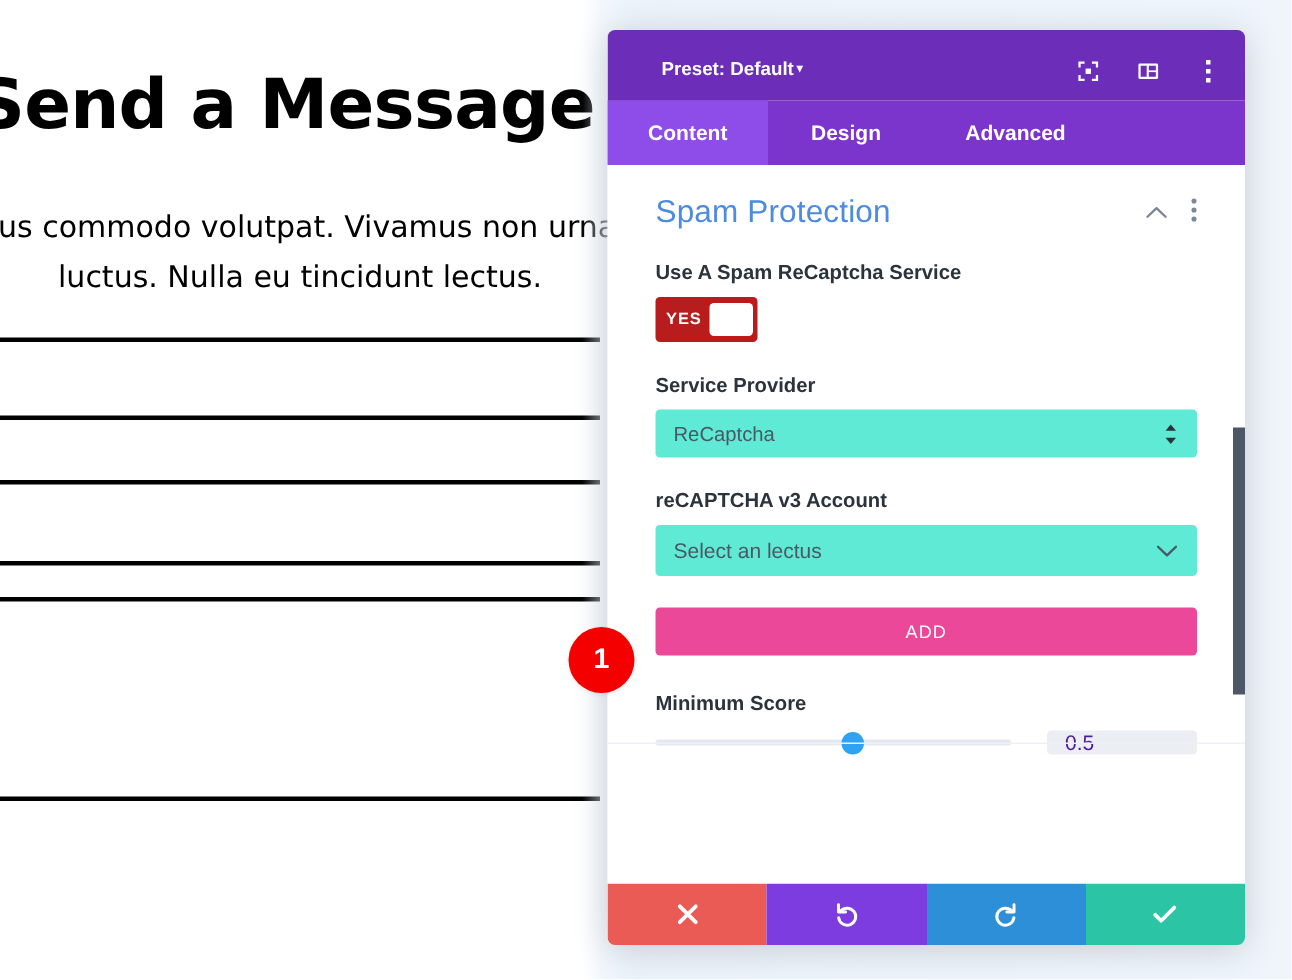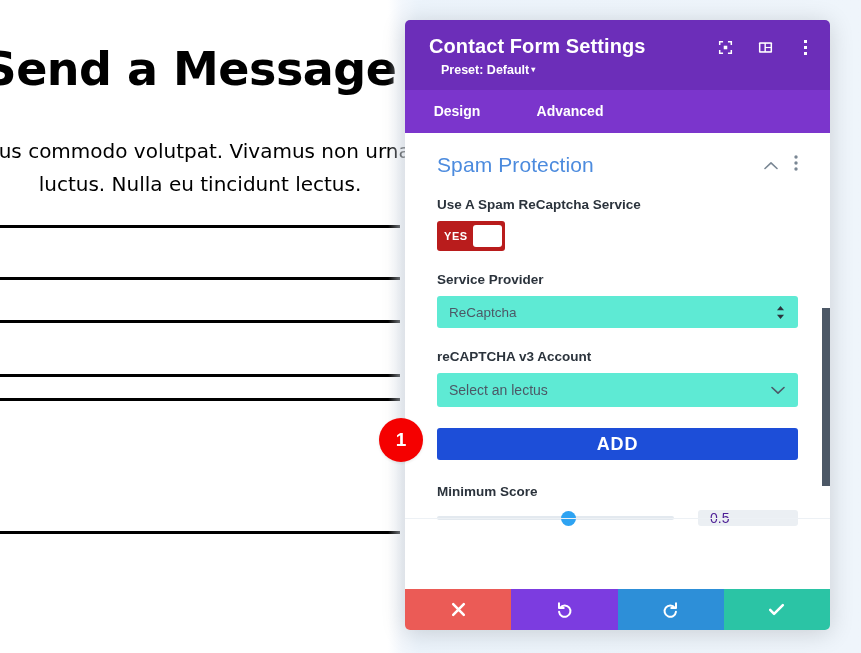--- a/index.html
+++ b/index.html
@@ -231,25 +231,25 @@
   }
   .chev-down {
     font-size: 13px;
     color: #4C5866;
     line-height: 1;
   }
 
   
   #add-button {
     height: 32px;
-    background: #1d4ed8;
+    background: #ec4899;
     border-radius: 3px;
     color: #ffffff;
-    font-size: 18px;
-    font-weight: bold;
+    font-size: 12px;
+    font-weight: normal;
     letter-spacing: 0.8px;
     display: flex;
     align-items: center;
     justify-content: center;
     cursor: pointer;
     margin-bottom: 24px;
   }
 
   
   #slider-row {
@@ -375,21 +375,20 @@
   <div class="page-rule" style="top:374px;width:400px;"></div>
   <div class="page-rule" style="top:398px;width:400px;"></div>
   <div class="page-rule" style="top:531px;width:400px;"></div>
 </div>
 
 <div id="panel-backdrop"></div>
 
 <div id="settings-panel">
 
   <div id="panel-header">
-    <div id="panel-title">Contact Form Settings</div>
     <div id="panel-preset">
       <span>Preset: Default</span><span class="caret">▾</span>
     </div>
 
     <div id="header-icons">
       <div class="hicon">
         <svg width="15" height="15" viewBox="0 0 16 16" aria-hidden="true">
           <path d="M1 1h4.4v1.6H2.6V5.4H1V1zM10.6 1H15v4.4h-1.6V2.6h-2.8V1zM1 10.6h1.6v2.8h2.8V15H1v-4.4zM13.4 10.6H15V15h-4.4v-1.6h2.8v-2.8z" fill="#ffffff"></path>
           <rect x="6.1" y="6.1" width="3.8" height="3.8" fill="#ffffff"></rect>
         </svg>
@@ -406,20 +405,21 @@
         <svg width="5" height="17" viewBox="0 0 5 17" aria-hidden="true">
           <rect x="1" y="1" width="3" height="3" fill="#ffffff"></rect>
           <rect x="1" y="7" width="3" height="3" fill="#ffffff"></rect>
           <rect x="1" y="13" width="3" height="3" fill="#ffffff"></rect>
         </svg>
       </div>
     </div>
   </div>
 
   <div id="panel-tabs">
+    <div class="tab tab-content active">Content</div>
     <div class="tab tab-design">Design</div>
     <div class="tab tab-advanced">Advanced</div>
   </div>
 
   <div id="panel-body">
     <div id="panel-scroll">
 
       <div id="section-row">
         <div id="section-title">Spam Protection</div>
         <div id="section-controls">

